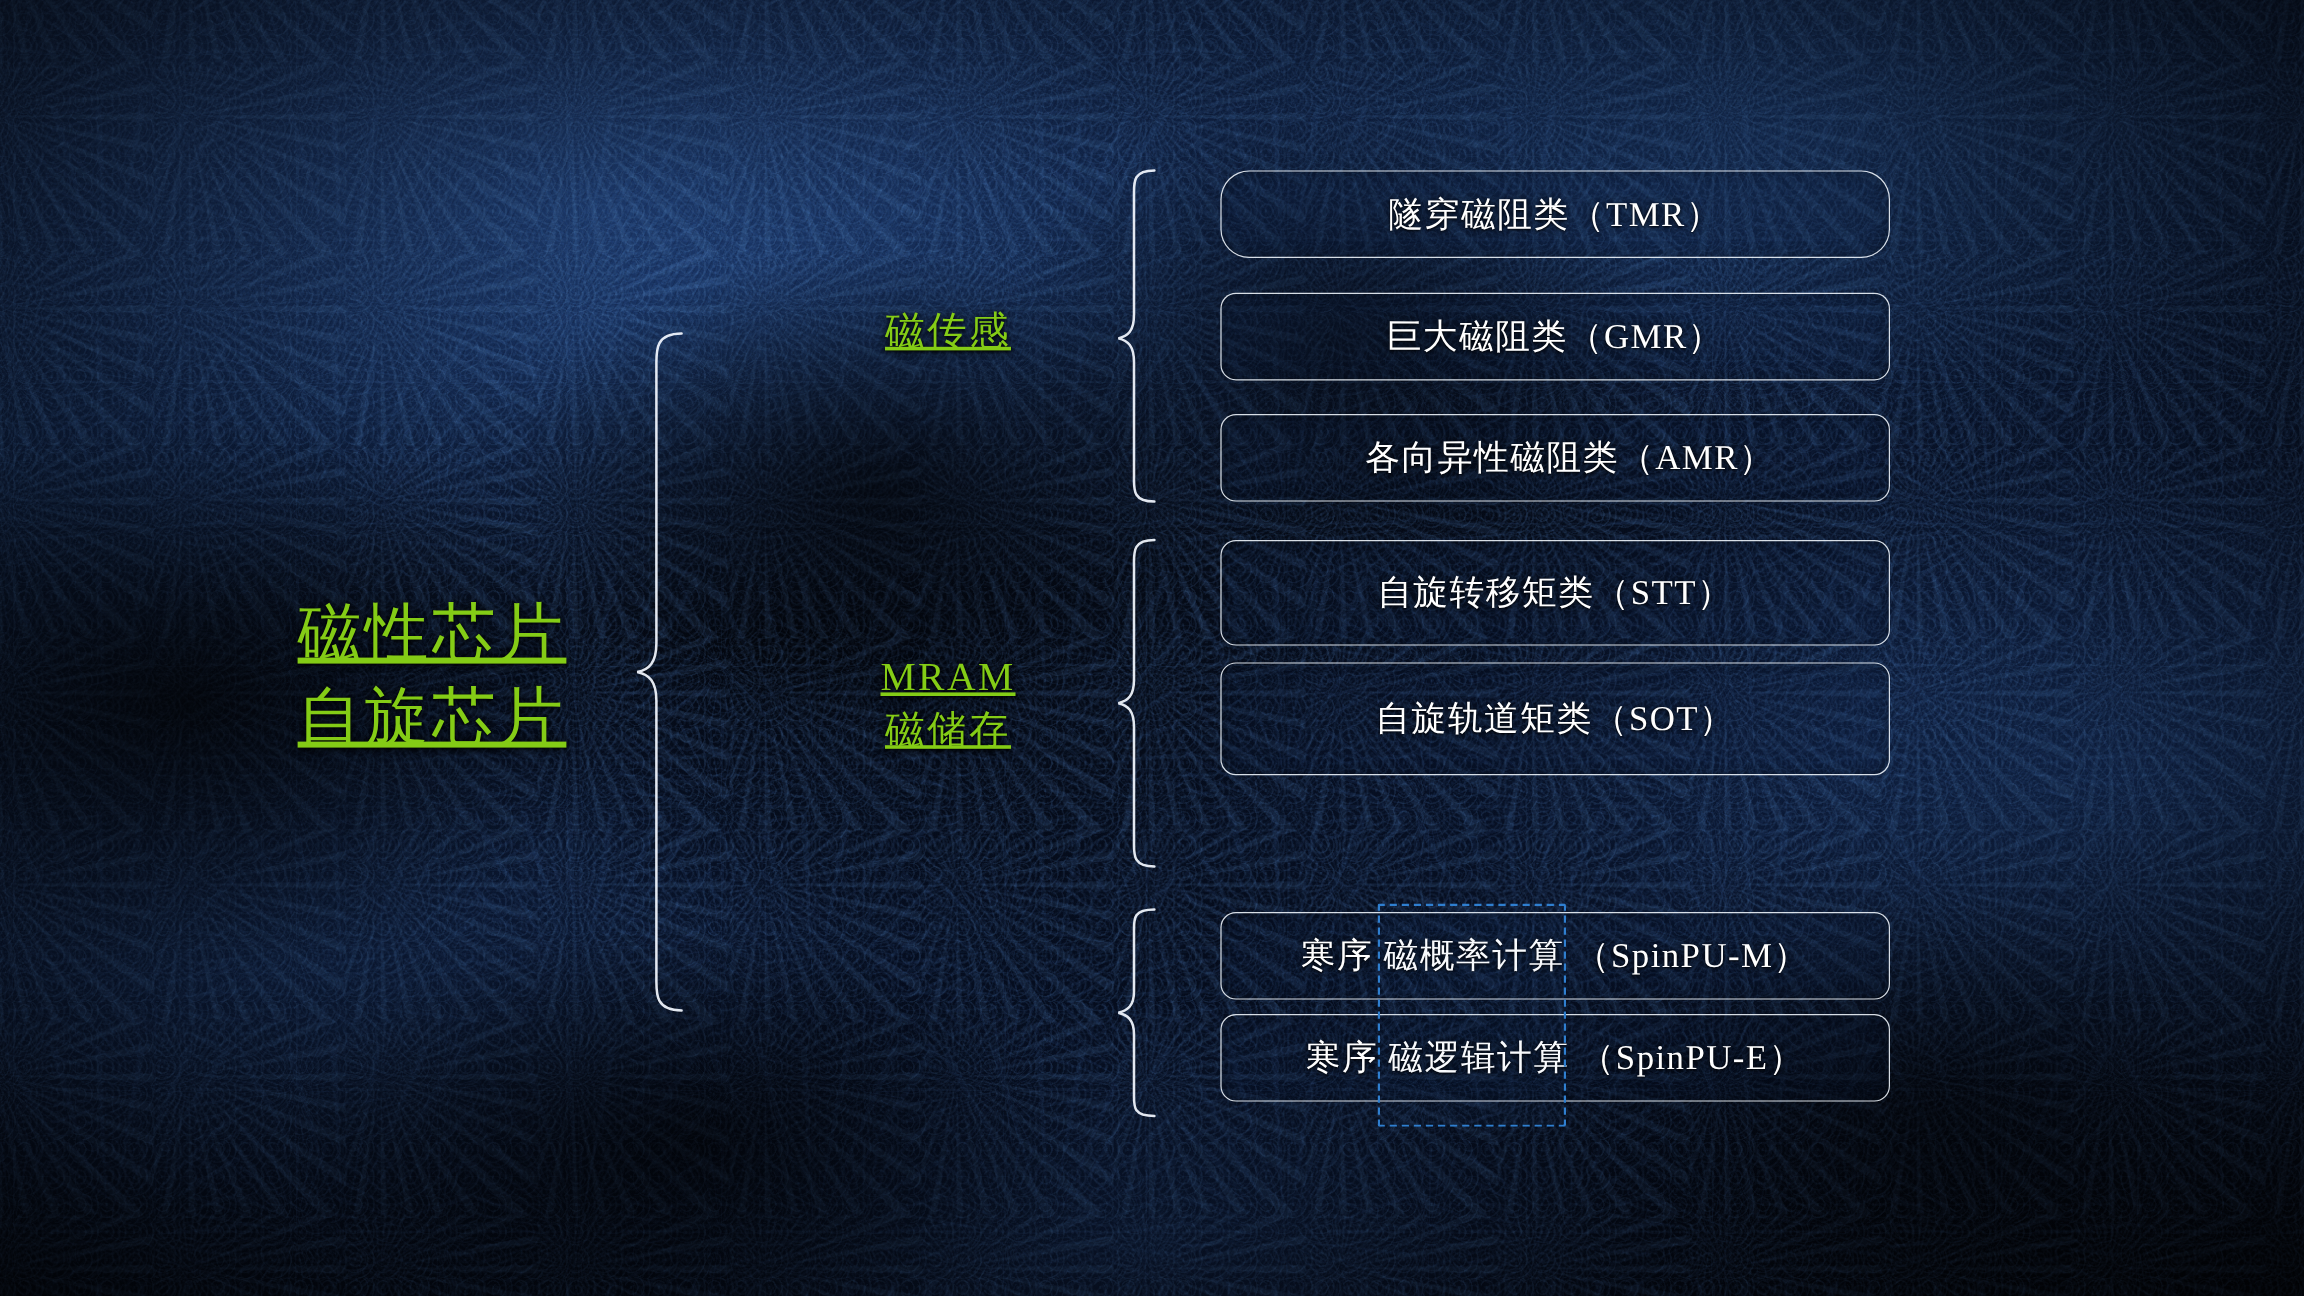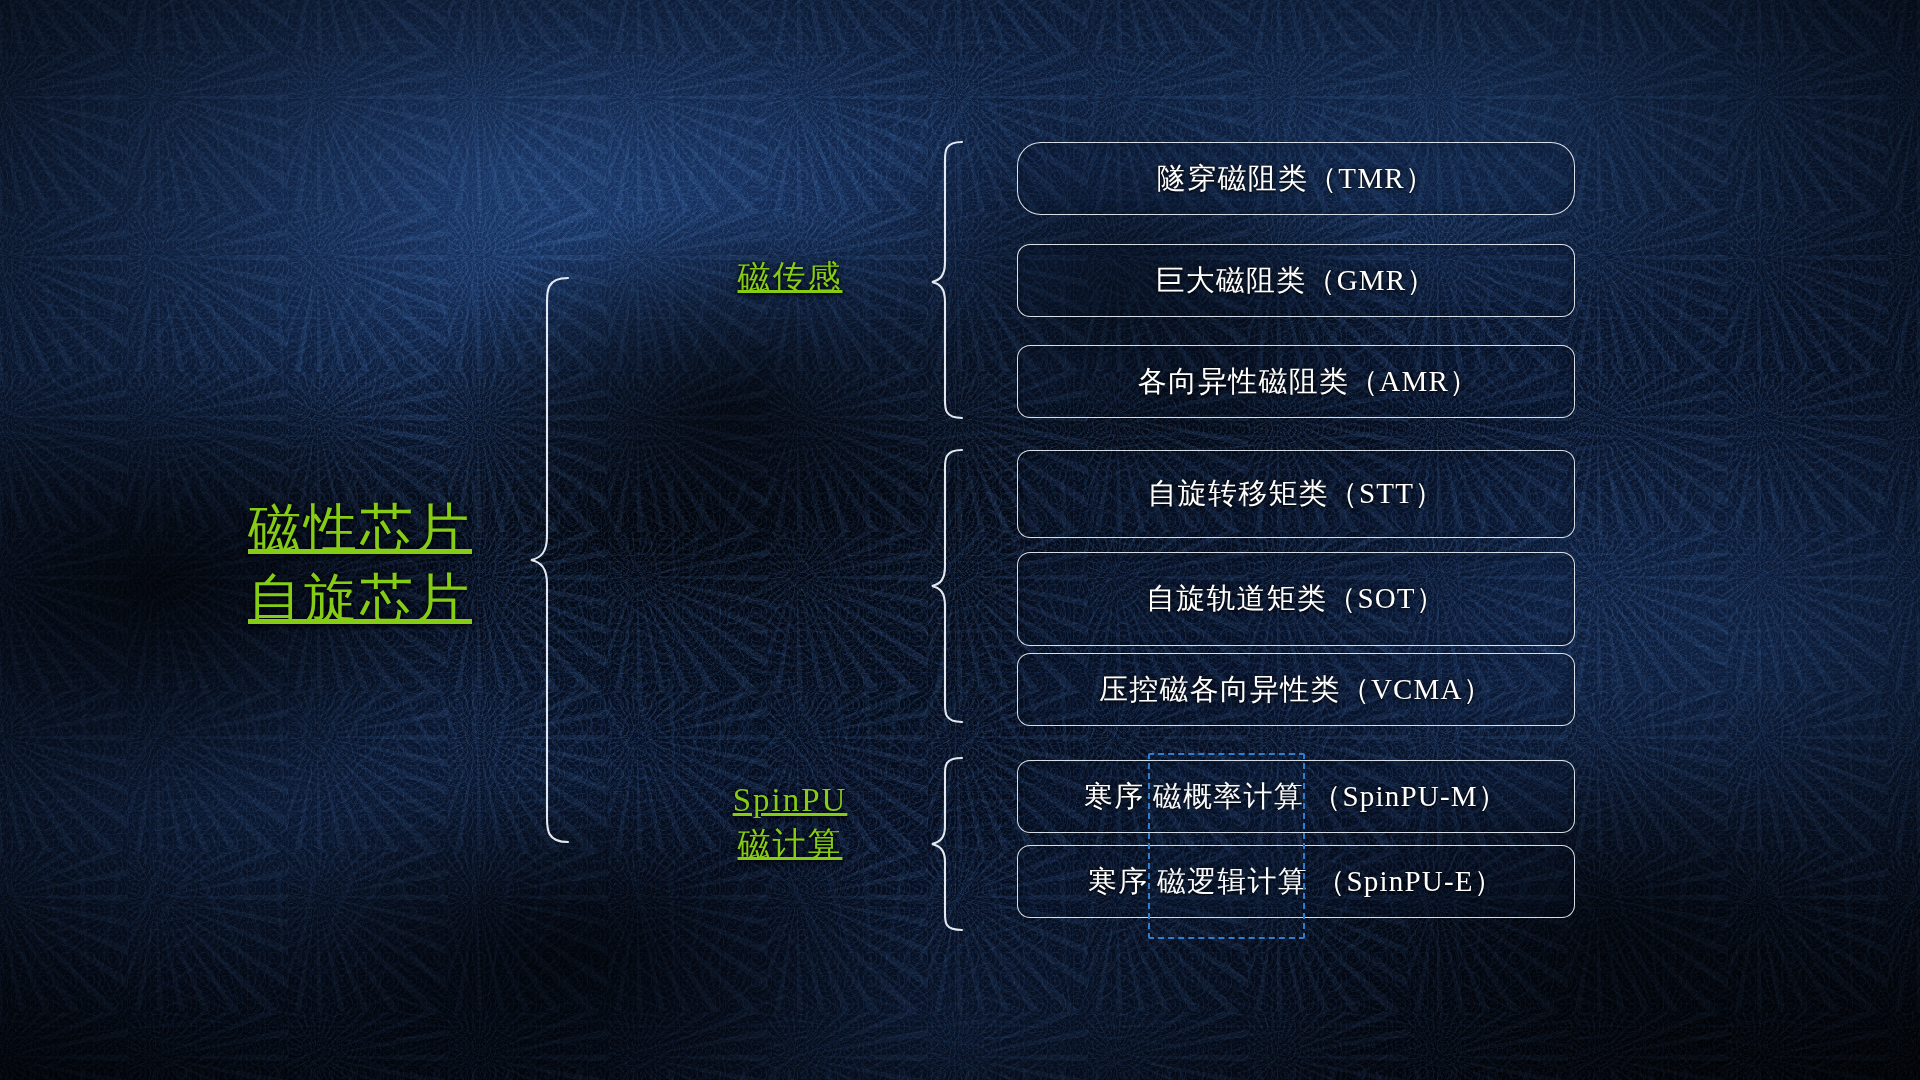--- a/index.html
+++ b/index.html
@@ -195,43 +195,40 @@
                  L 945 912
                  C 945 922 944 930 962 930"></path>
       </g>
     </svg>
 
     <div class="node-text" id="root-label">磁性芯片
 自旋芯片</div>
 
     <div class="node-text branch-label" id="branch-label-0">磁传感</div>
 
-
-    <div class="node-text branch-label" id="branch-label-2">SpinPU
-磁计算</div>
+    <div class="node-text branch-label" id="branch-label-1">MRAM
+磁储存</div>
+
 
     <div class="leaf-box" style="top:142px;height:73px;border-radius:24px;">
       <span class="leaf-label">隧穿磁阻类（TMR）</span>
     </div>
     <div class="leaf-box" style="top:244px;height:73px;">
       <span class="leaf-label">巨大磁阻类（GMR）</span>
     </div>
     <div class="leaf-box" style="top:345px;height:73px;padding-left:25px;">
       <span class="leaf-label">各向异性磁阻类（AMR）</span>
     </div>
 
     <div class="leaf-box" style="top:450px;height:88px;">
       <span class="leaf-label">自旋转移矩类（STT）</span>
     </div>
     <div class="leaf-box" style="top:552px;height:94px;">
       <span class="leaf-label">自旋轨道矩类（SOT）</span>
     </div>
-    <div class="leaf-box" style="top:653px;height:73px;">
-      <span class="leaf-label">压控磁各向异性类（VCMA）</span>
-    </div>
 
     <div class="leaf-box" style="top:760px;height:73px;">
       <span class="leaf-label">寒序 磁概率计算 （SpinPU-M）</span>
     </div>
     <div class="leaf-box" style="top:845px;height:73px;">
       <span class="leaf-label">寒序 磁逻辑计算 （SpinPU-E）</span>
     </div>
 
     <div id="selection-rect" style="left:1148px;top:753px;width:157px;height:186px;"></div>
 

